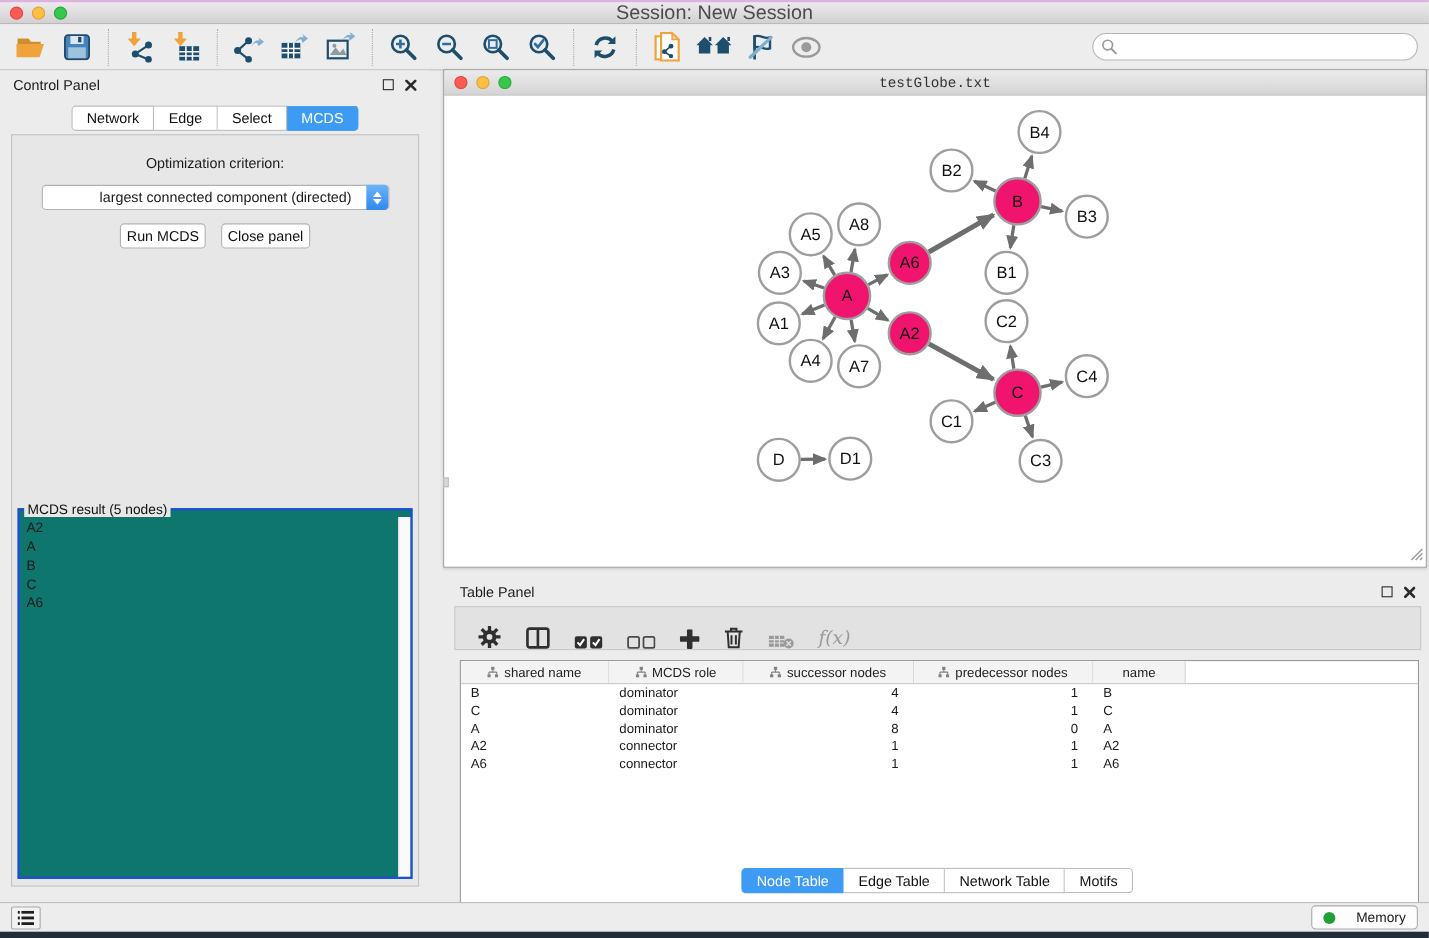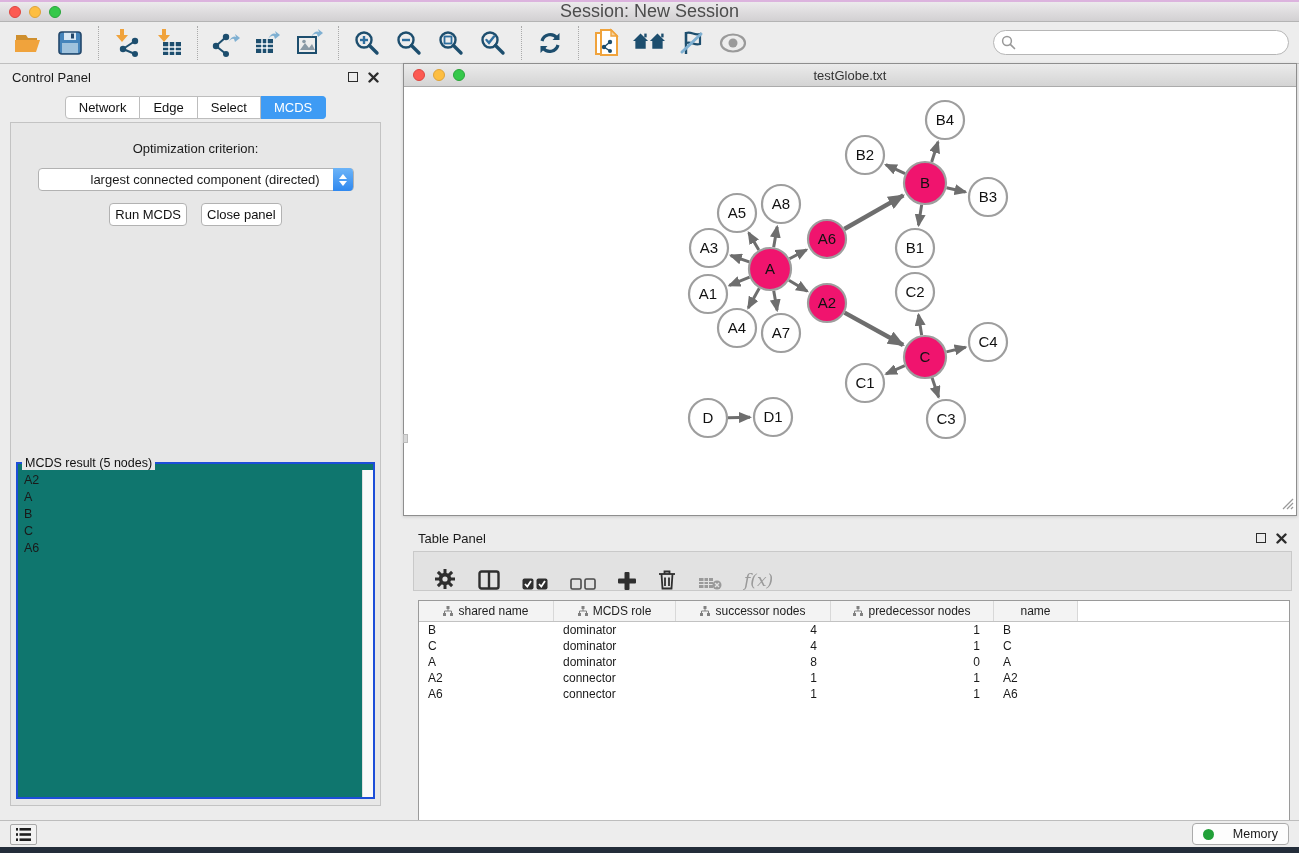--- a/index.html
+++ b/index.html
@@ -56,21 +56,21 @@
     background:#0f766e; }
   .result-fieldset legend { font-size:12.5px; margin-left:4px; padding:0 3px; background:#E7E7E7; color:#111; }
   .result-list { position:absolute; left:1px; right:12px; top:2px; bottom:1px; overflow:hidden; font-size:12.5px; }
   .result-list div { padding:1px 0 1px 5px; line-height:15px; }
   .result-scroll { position:absolute; right:0; top:0; bottom:0; width:11px; background:#fafafa; border-left:1px solid #e0e0e0; }
 
   
   .net-window { position:absolute; left:403px; top:63px; width:894px; height:453px;
     border:1px solid #8e8e8e; background:#fff; box-shadow:0 1px 3px rgba(0,0,0,.15); }
   .net-titlebar { height:23px; background:linear-gradient(#ebebeb,#d4d4d4); border-bottom:1px solid #ababab;
-    display:flex; align-items:center; position:relative; }
+    display:flex; align-items:center; position:relative;font-family:Liberation Mono, monospace; }
   .net-title { position:absolute; left:0; right:0; text-align:center; font-size:13px; color:#333; }
   .net-canvas { position:relative; width:100%; height:428px; background:#fff; }
   .resize-grip { position:absolute; right:2px; bottom:2px; }
   .split-dot-v { position:absolute; left:-1px; top:370px; width:5px; height:9px; background:#d8d8d8; border:1px solid #bbb; }
 
   
   .table-panel { position:absolute; left:405px; top:525px; width:894px; height:293px; background:#ECECEC; }
   .tp-toolbar { position:absolute; left:8px; right:7px; top:26px; height:40px; background:#E2E2E2;
     border:1px solid #c9c9c9; display:flex; align-items:flex-end; gap:22px; padding-left:20px; }
   .tp-ic { display:flex; align-items:center; justify-content:center; }
@@ -615,20 +615,26 @@
         </div>
         <div class="nt-row">
           <div class="nt-cell" style="width: 135px; text-align: left; padding: 0px 0px 0px 9px;">A6</div>
           <div class="nt-cell" style="width: 122px; text-align: left; padding: 0px 0px 0px 9px;">connector</div>
           <div class="nt-cell" style="width: 155px; text-align: right; padding: 0px 14px 0px 0px;">1</div>
           <div class="nt-cell" style="width: 163px; text-align: right; padding: 0px 14px 0px 0px;">1</div>
           <div class="nt-cell" style="width: 84px; text-align: left; padding: 0px 0px 0px 9px;">A6</div>
         </div>
       </div>
   </div>
+  <div class="tp-tabs" id="tp-tabs">
+      <button class="seg active">Node Table</button>
+      <button class="seg">Edge Table</button>
+      <button class="seg">Network Table</button>
+      <button class="seg">Motifs</button>
+    </div>
 </div>
 
 <div class="statusbar">
   <div class="list-btn">
     <svg width="15" height="13" viewBox="0 0 15 13">
         <g fill="#1e1e1e">
           <rect x="0" y="0" width="2" height="2.6"></rect>
           <rect x="3.5" y="0" width="11.5" height="2.6"></rect>
           <rect x="0" y="5.2" width="2" height="2.6"></rect>
           <rect x="3.5" y="5.2" width="11.5" height="2.6"></rect>

